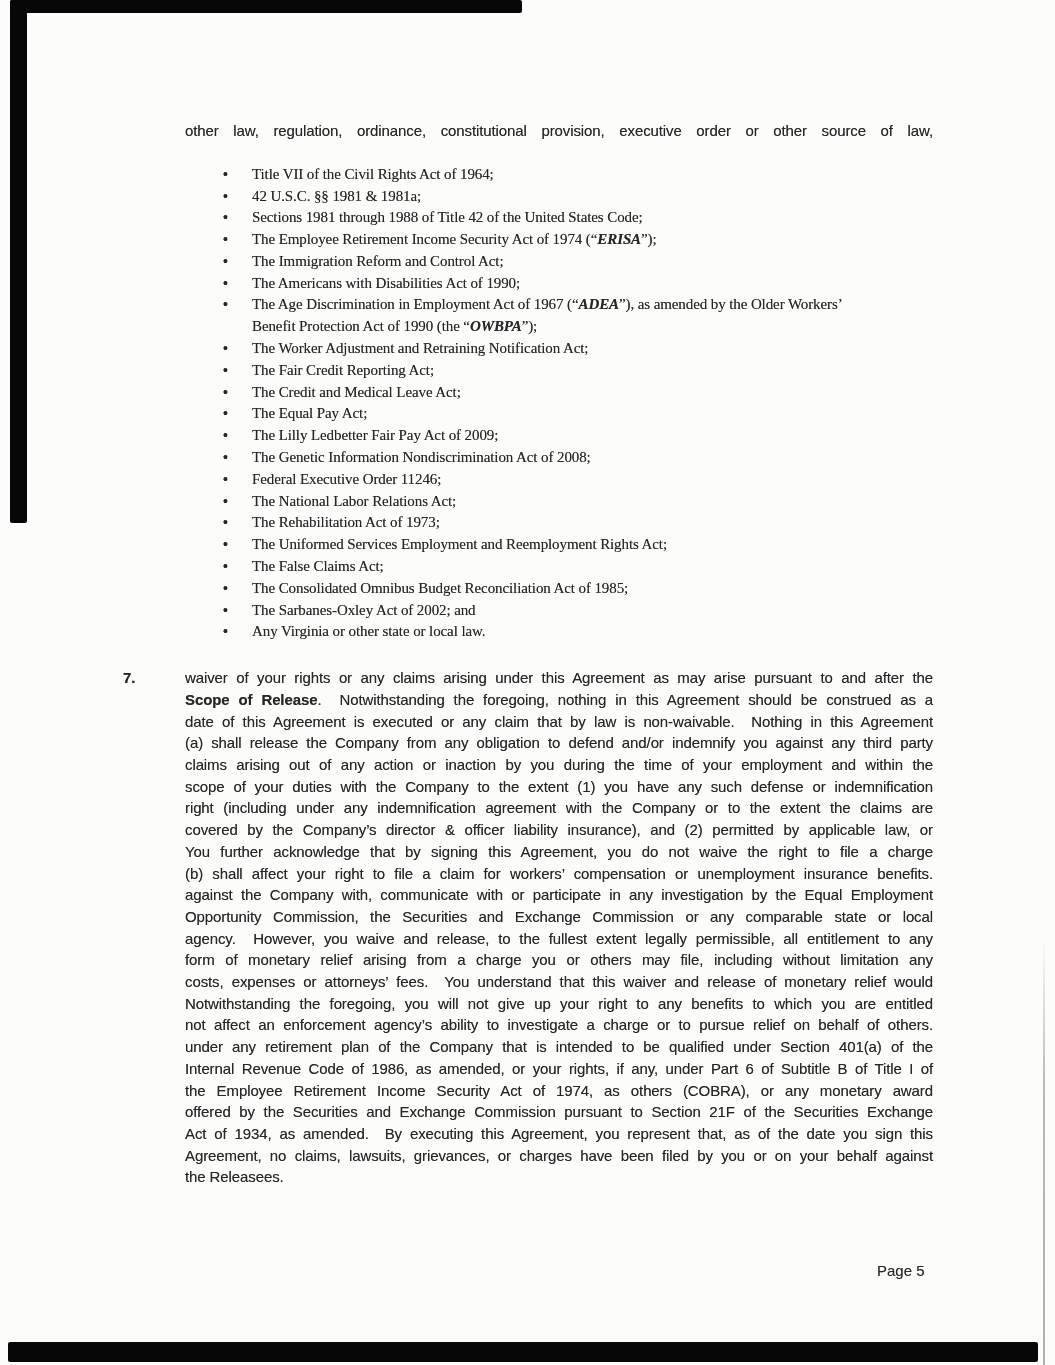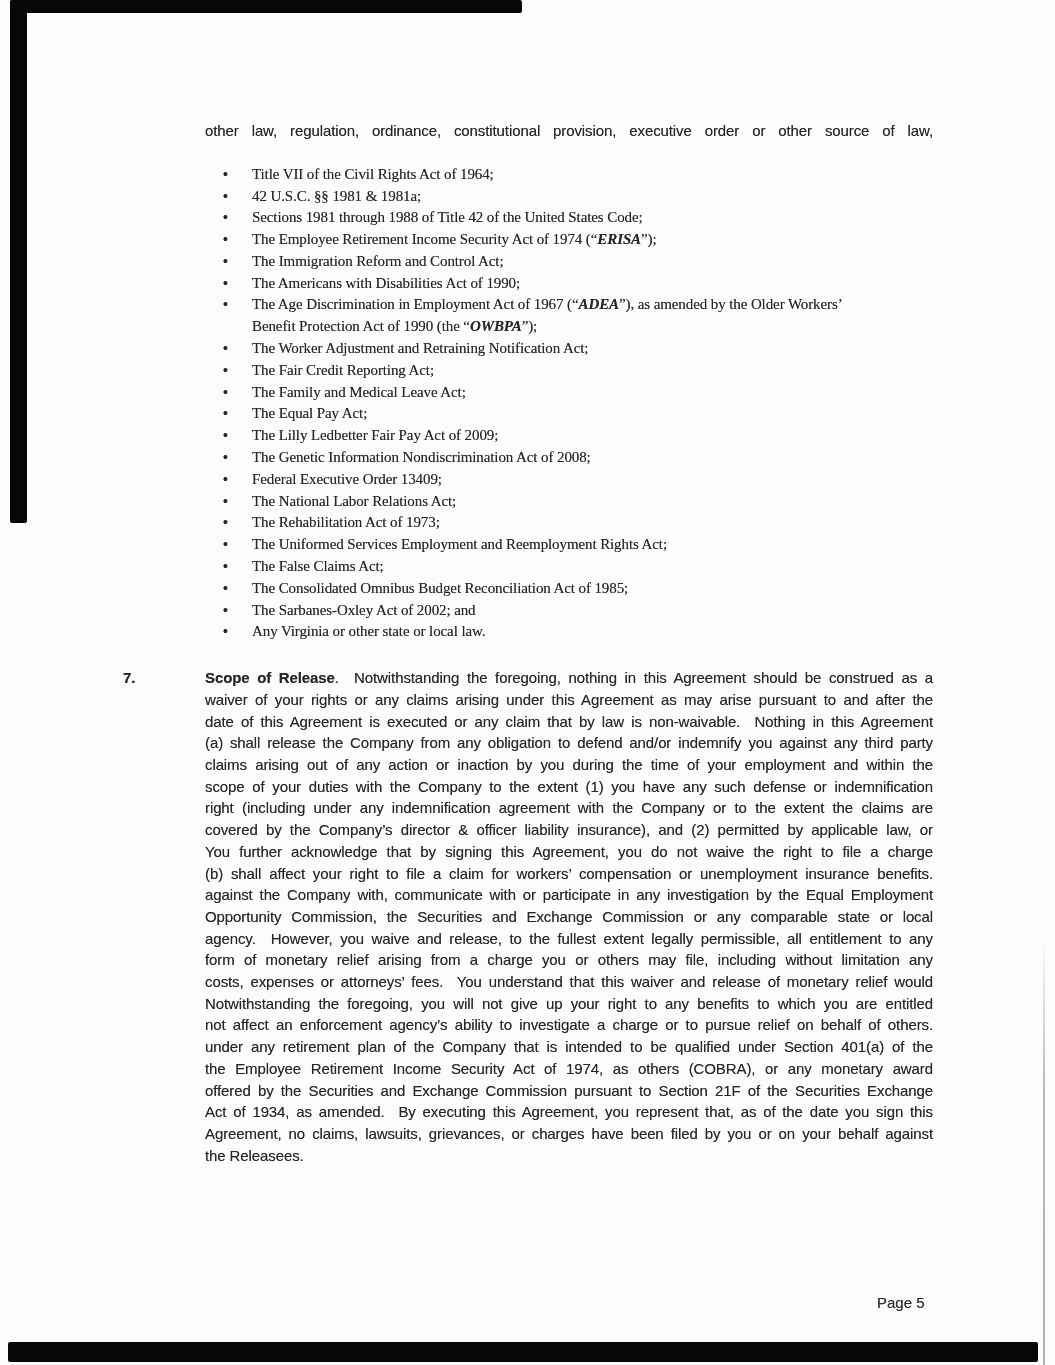--- a/index.html
+++ b/index.html
@@ -11,36 +11,36 @@
     font-family:"Liberation Sans", sans-serif;
     color:#262626;
     -webkit-font-smoothing:antialiased;
   }
   .content{
     position:absolute;left:185px;top:120px;width:748px;
     font-size:15px;letter-spacing:-0.1px;
     text-shadow:0 0 .4px rgba(45,45,45,.55);
   }
   
-  .jl{line-height:21.7px;text-align:justify;text-align-last:justify;margin-left:20px;}
+  .jl{line-height:21.7px;text-align:justify;text-align-last:justify;}
   .jl.last{text-align-last:left;}
   
   .laws{margin-top:22px;}
   .li{display:flex;line-height:21.8px;}
   .dot{width:67px;box-sizing:border-box;padding-left:38px;font-size:14px;}
   .btext{flex:1;font-family:Liberation Serif, serif;}
   
   .sec7{margin-top:24px;margin-left:-62px;display:flex;}
   .secnum{width:62px;font-weight:bold;line-height:21.7px;}
   .seclines{width:748px;}
   b{font-weight:bold;}
   i{font-style:italic;}
   
   .pagenum{
-    position:absolute;left:877px;top:1294px;
+    position:absolute;left:877px;top:1262px;
     font-size:15px;color:#2b2b2b;
     text-shadow:0 0 .4px rgba(45,45,45,.5);
   }
   
   .bar{position:absolute;background:#070707;border-radius:2px;}
   .bar-left{left:10px;top:0;width:17px;height:523px;}
   .bar-top{left:10px;top:0;width:512px;height:13px;}
   .bar-bottom{left:8px;top:1342px;width:1030px;height:20px;}
   .scanline{
     position:absolute;left:1043px;top:938px;width:2px;height:427px;
@@ -99,37 +99,37 @@
         <div class="li">
           <span class="dot">•</span>
           <span class="btext">The Worker Adjustment and Retraining Notification Act;</span>
         </div>
         <div class="li">
           <span class="dot">•</span>
           <span class="btext">The Fair Credit Reporting Act;</span>
         </div>
         <div class="li">
           <span class="dot">•</span>
-          <span class="btext">The Family and Medical Leave Act;</span>
+          <span class="btext">The Credit and Medical Leave Act;</span>
         </div>
         <div class="li">
           <span class="dot">•</span>
           <span class="btext">The Equal Pay Act;</span>
         </div>
         <div class="li">
           <span class="dot">•</span>
           <span class="btext">The Lilly Ledbetter Fair Pay Act of 2009;</span>
         </div>
         <div class="li">
           <span class="dot">•</span>
           <span class="btext">The Genetic Information Nondiscrimination Act of 2008;</span>
         </div>
         <div class="li">
           <span class="dot">•</span>
-          <span class="btext">Federal Executive Order 13409;</span>
+          <span class="btext">Federal Executive Order 11246;</span>
         </div>
         <div class="li">
           <span class="dot">•</span>
           <span class="btext">The National Labor Relations Act;</span>
         </div>
         <div class="li">
           <span class="dot">•</span>
           <span class="btext">The Rehabilitation Act of 1973;</span>
         </div>
         <div class="li">
@@ -150,38 +150,39 @@
         </div>
         <div class="li">
           <span class="dot">•</span>
           <span class="btext">Any Virginia or other state or local law.</span>
         </div>
       </div>
 
     <div class="sec7">
       <div class="secnum">7.</div>
       <div class="seclines">
+          <div class="jl">waiver of your rights or any claims arising under this Agreement as may arise pursuant to and after the</div>
           <div class="jl"><b>Scope of Release</b>.&nbsp; Notwithstanding the foregoing, nothing in this Agreement should be construed as a</div>
-          <div class="jl">waiver of your rights or any claims arising under this Agreement as may arise pursuant to and after the</div>
           <div class="jl">date of this Agreement is executed or any claim that by law is non-waivable.&nbsp; Nothing in this Agreement</div>
           <div class="jl">(a) shall release the Company from any obligation to defend and/or indemnify you against any third party</div>
           <div class="jl">claims arising out of any action or inaction by you during the time of your employment and within the</div>
           <div class="jl">scope of your duties with the Company to the extent (1) you have any such defense or indemnification</div>
           <div class="jl">right (including under any indemnification agreement with the Company or to the extent the claims are</div>
           <div class="jl">covered by the Company’s director &amp; officer liability insurance), and (2) permitted by applicable law, or</div>
           <div class="jl">You further acknowledge that by signing this Agreement, you do not waive the right to file a charge</div>
           <div class="jl">(b) shall affect your right to file a claim for workers’ compensation or unemployment insurance benefits.</div>
           <div class="jl">against the Company with, communicate with or participate in any investigation by the Equal Employment</div>
           <div class="jl">Opportunity Commission, the Securities and Exchange Commission or any comparable state or local</div>
           <div class="jl">agency.&nbsp; However, you waive and release, to the fullest extent legally permissible, all entitlement to any</div>
           <div class="jl">form of monetary relief arising from a charge you or others may file, including without limitation any</div>
           <div class="jl">costs, expenses or attorneys’ fees.&nbsp; You understand that this waiver and release of monetary relief would</div>
           <div class="jl">Notwithstanding the foregoing, you will not give up your right to any benefits to which you are entitled</div>
           <div class="jl">not affect an enforcement agency’s ability to investigate a charge or to pursue relief on behalf of others.</div>
           <div class="jl">under any retirement plan of the Company that is intended to be qualified under Section 401(a) of the</div>
+          <div class="jl">Internal Revenue Code of 1986, as amended, or your rights, if any, under Part 6 of Subtitle B of Title I of</div>
           <div class="jl">the Employee Retirement Income Security Act of 1974, as others (COBRA), or any monetary award</div>
           <div class="jl">offered by the Securities and Exchange Commission pursuant to Section 21F of the Securities Exchange</div>
           <div class="jl">Act of 1934, as amended.&nbsp; By executing this Agreement, you represent that, as of the date you sign this</div>
           <div class="jl">Agreement, no claims, lawsuits, grievances, or charges have been filed by you or on your behalf against</div>
           <div class="jl last">the Releasees.</div>
         </div>
     </div>
 
   </div>
 

